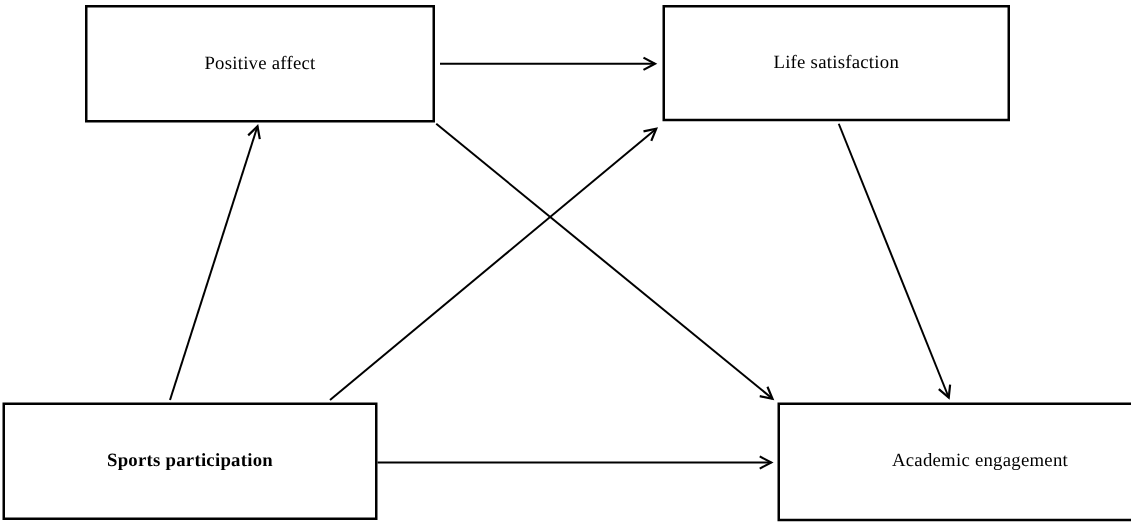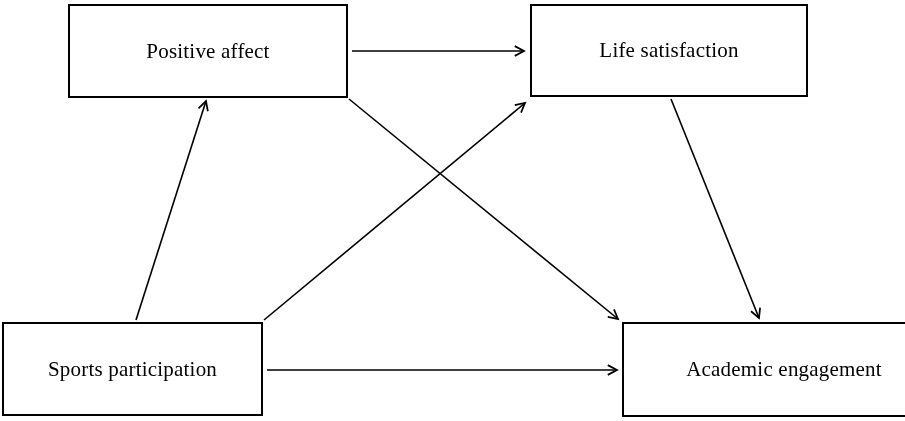--- a/index.html
+++ b/index.html
@@ -23,27 +23,27 @@
     height: 421px;
   }
   .node {
     position: absolute;
     box-sizing: border-box;
     border: 2px solid #000000;
     background: #ffffff;
     display: flex;
     align-items: center;
     justify-content: center;
-    font-size: 21px;
+    font-size: 15px;
     color: #000000;
     letter-spacing: 0.2px;
   }
   .node-positive-affect      { left: 68px;  top: 4px;   width: 280px; height: 94px; }
   .node-life-satisfaction    { left: 530px; top: 4px;   width: 278px; height: 93px; align-items: center; }
-  .node-sports-participation { left: 2px;   top: 322px; width: 261px; height: 94px; }
+  .node-sports-participation { left: 2px;   top: 322px; width: 300px; height: 94px; font-weight: bold; }
   .node-academic-engagement  { left: 622px; top: 322px; width: 324px; height: 95px; }
 </style>
 </head>
 <body>
 
 <div class="canvas">
 
   <svg class="arrows-layer" viewBox="0 0 905 421" xmlns="http://www.w3.org/2000/svg">
     <defs>
       <marker id="arrowhead" viewBox="0 0 12 12" refX="10" refY="6" markerWidth="13" markerHeight="13" orient="auto-start-reverse" markerUnits="userSpaceOnUse">

